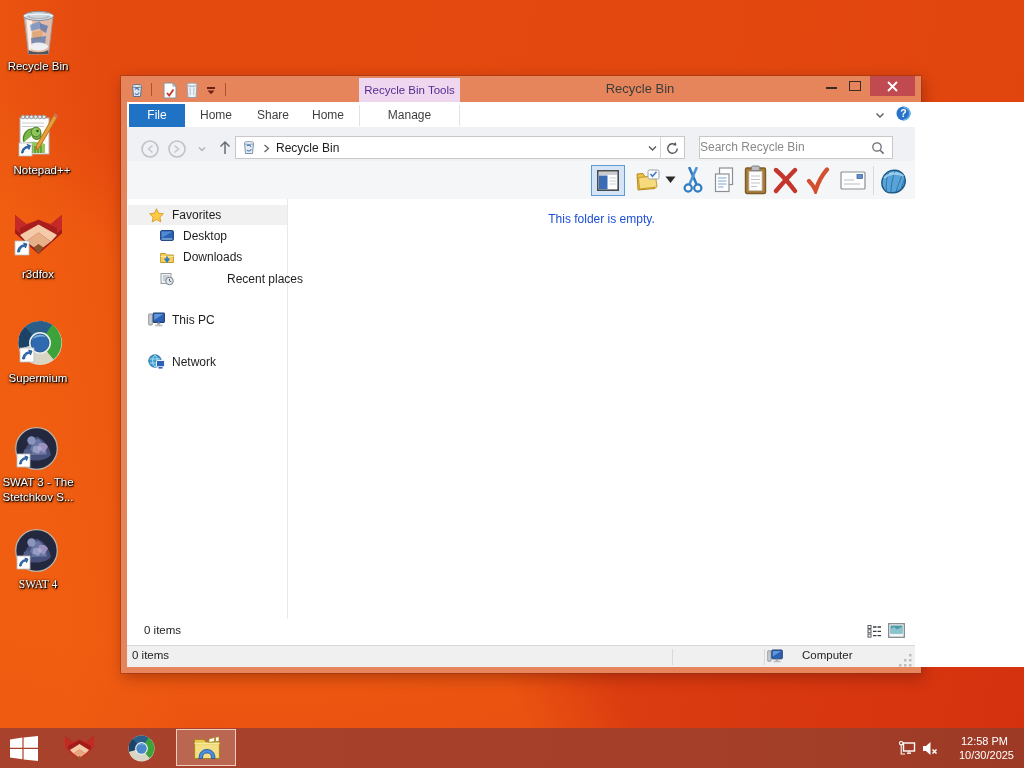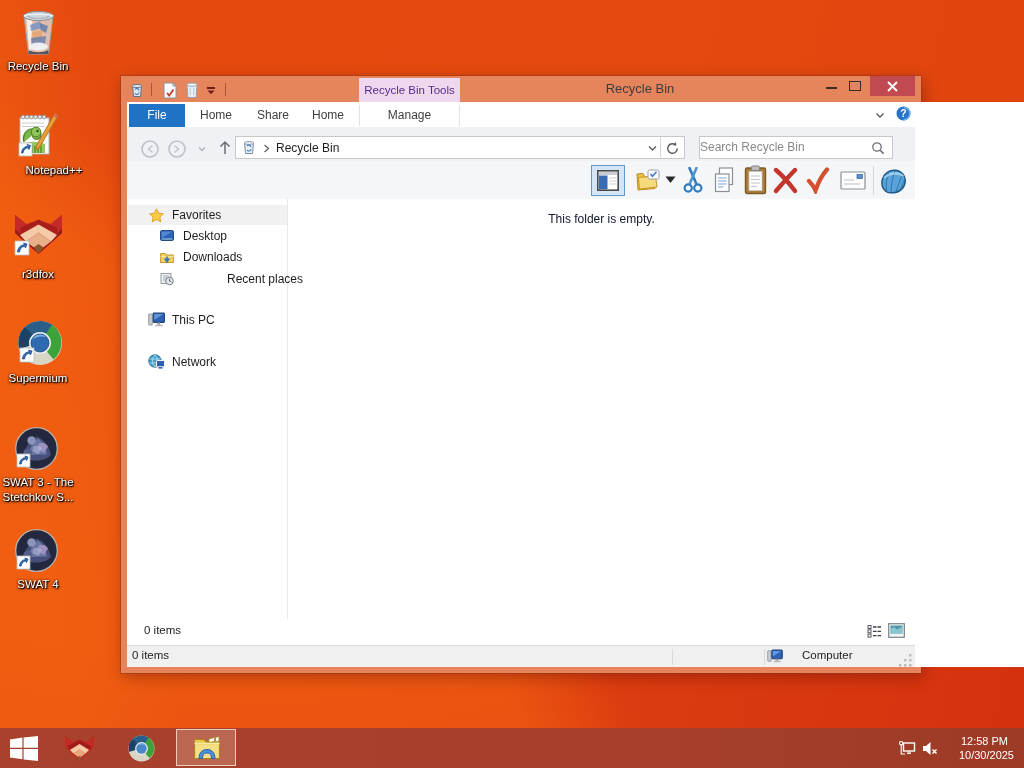--- a/index.html
+++ b/index.html
@@ -41,21 +41,21 @@
 
 #addrrow { position:absolute; left:0; top:25px; width:788px; height:34px; background:#EFF1F5; }
 #addrbox { position:absolute; left:108px; top:9px; width:450px; height:23px; background:#fff; border:1px solid #C8C8C8; }
 #searchbox { position:absolute; left:572px; top:9px; width:194px; height:23px; background:#fff; border:1px solid #C8C8C8;
   font-size:12px; color:#8A8A8A; line-height:21px; }
 
 #toolrow { position:absolute; left:0; top:59px; width:788px; height:38px; background:#F5F6F7; }
 
 #content { position:absolute; left:0; top:97px; width:788px; height:420px; background:#fff; }
 #sidesep { position:absolute; left:160px; top:0; width:1px; height:420px; background:#E9E9E9; }
-#emptymsg { position:absolute; left:161px; top:13px; width:627px; text-align:center; font-size:12px; color:#0f172a; }
+#emptymsg { position:absolute; left:161px; top:13px; width:627px; text-align:center; font-size:12px; color:#1d4ed8; }
 .srow { position:absolute; font-size:12px; color:#1E1E1E; height:20px; line-height:20px; }
 
 #innerstat { position:absolute; left:0; top:517px; width:788px; height:26px; background:#fff;
   font-size:11.5px; color:#1E1E1E; }
 
 #statusbar { position:absolute; left:0; top:543px; width:788px; height:22px; background:#F0F0F0;
   border-top:1px solid #D9D9D9; font-size:11.5px; color:#1E1E1E; }
 .statsep { position:absolute; top:3px; width:1px; height:16px; background:#D9D9D9; }
 
 #taskbar { position:absolute; left:0; top:728px; width:1024px; height:40px; background:linear-gradient(90deg,#A8422C 0%,#A53F29 70%,#9C3A26 100%); }
@@ -99,21 +99,21 @@
     <path d="M9 31 C7 26 10 19 16 18 C22 17 26 20 26 24 C26 27 23 29 20 28 C17 27 17 24 19 23" fill="#7AB648" stroke="#4E8026" stroke-width="1.2"></path>
     <circle cx="21" cy="21" r="4.8" fill="#8EC65A" stroke="#4E8026" stroke-width="1"></circle>
     <circle cx="22.5" cy="20" r="1.2" fill="#2A4E12"></circle>
     <path d="M6 34 C12 30 22 30 30 33 L30 42 L6 42 Z" fill="#94C85E"></path>
     <path d="M8 42 L8 35 M11 42 L11 34 M14 42 L14 35.5 M17 42 L17 34 M20 42 L20 35 M23 42 L23 34.5 M26 42 L26 35" stroke="#5E9830" stroke-width="1.6"></path>
     <path d="M40 2 L43 5 L24 37 L21 39 L21.5 34.5 Z" fill="#E8A03E" stroke="#B87018" stroke-width="1"></path>
     <path d="M40 2 L43 5 L41.5 7.5 L38.5 4.5 Z" fill="#D86858"></path>
     <rect x="4" y="32" width="13" height="13" fill="#fff" stroke="#B8BCC0" stroke-width="0.8"></rect>
     <path d="M6.5 42 C7 37.5 9.5 35.5 13.5 35 L12 33.5 L15.5 34.5 L14 38.5 L13 36.8 C10 37.3 8.5 39 8 42 Z" fill="#2E6EB8" stroke="#1E4E88" stroke-width="0.8"></path>
   </svg>
-  <div class="dlabel" style="left:16px;top:163px;">Notepad++</div>
+  <div class="dlabel" style="left:4px;top:163px;">Notepad++</div>
 
   <svg class="abs" style="left:13px;top:214px;" width="51" height="43" viewBox="0 0 51 43">
     <path d="M2 1 L13 10 L2 13.5 Z" fill="#6E1812"></path>
     <path d="M49 1 L38 10 L49 13.5 Z" fill="#6E1812"></path>
     <path d="M2 1 L13 10 L25.5 6.5 L38 10 L49 1 L49 19 L25.5 40 L2 19 Z" fill="#C62A28"></path>
     <path d="M7 14 L25.5 5.5 L44 14 L44 20 L25.5 11 L7 20 Z" fill="#A81E1C"></path>
     <path d="M2 19 L25.5 40 L49 19 L49 15 L25.5 35.5 L2 15 Z" fill="#9E1B18"></path>
     <path d="M7 21 L25.5 10.5 L44 21 L38 27.5 L25.5 18.5 L13 27.5 Z" fill="#F4CBA8"></path>
     <path d="M13 27.5 L25.5 18.5 L38 27.5 L25.5 37 Z" fill="#E8B088"></path>
     <path d="M20.5 33.5 L25.5 30 L30.5 33.5 L25.5 40 Z" fill="#8A5428"></path>
@@ -154,21 +154,21 @@
     <circle cx="21.5" cy="21.5" r="20.8" fill="#23283E" stroke="#B8B2A8" stroke-width="1.3"></circle>
     <path d="M7 29 C11 19 16 13 22 9.5 C29 13 34 19 36 28 C30 35 13 35.5 7 29 Z" fill="#46507A"></path>
     <path d="M13 28 C15.5 19 19 14 23 11.5 C27.5 14.5 31 21 32 27.5 Z" fill="#6A76A2"></path>
     <circle cx="16.5" cy="13.5" r="4.2" fill="#8A94BC"></circle>
     <path d="M23.5 17 C27 14.5 31 16 33 19.5 L29 26 L23 22.5 Z" fill="#9C90C0"></path>
     <path d="M9 23 C12.5 21 16 22 17.5 25.5 L14 31.5 L8 29 Z" fill="#545E88"></path>
     <path d="M18 20 C21 18 25 18.5 27 21 L23.5 27 L17.5 24.5 Z" fill="#B8C0DC" opacity="0.55"></path>
     <rect x="2" y="27" width="13" height="13" fill="#fff" stroke="#B8BCC0" stroke-width="0.8"></rect>
     <path d="M4.5 37 C5 32.5 7.5 30.8 11 30.4 L9.8 29 L13 30 L11.6 33.6 L10.7 32 C8 32.5 6.6 34.2 6.2 37 Z" fill="#2E6EB8" stroke="#1E4E88" stroke-width="0.8"></path>
   </svg>
-  <div class="dlabel" style="left:0;top:577px;">SWAT 4</div>
+  <div class="dlabel" style="left:0;top:577px;font-family:Liberation Serif, serif;">SWAT 4</div>
 </div>
 
 <div id="win">
   <div id="titlebar">
     <div id="tools-tab">Recycle Bin Tools</div>
     <div id="wtitle">Recycle Bin</div>
     <div id="qat">
       <svg class="abs" style="left:9px;top:7px;" width="14" height="15" viewBox="0 0 14 15">
         <path d="M2.5 3 L11.5 3 L10.5 13.5 L3.5 13.5 Z" fill="#DDE4EC" stroke="#5E7285" stroke-width="1"></path>
         <ellipse cx="7" cy="3" rx="4.7" ry="1.5" fill="#EDF2F6" stroke="#5E7285" stroke-width="1"></ellipse>

